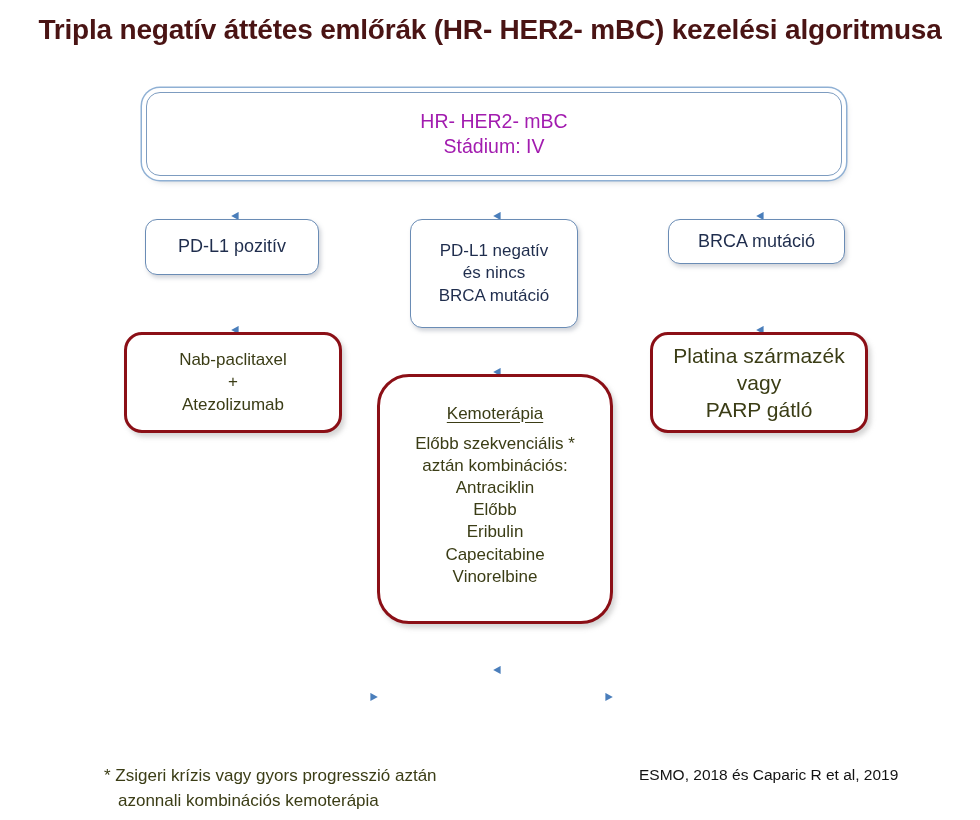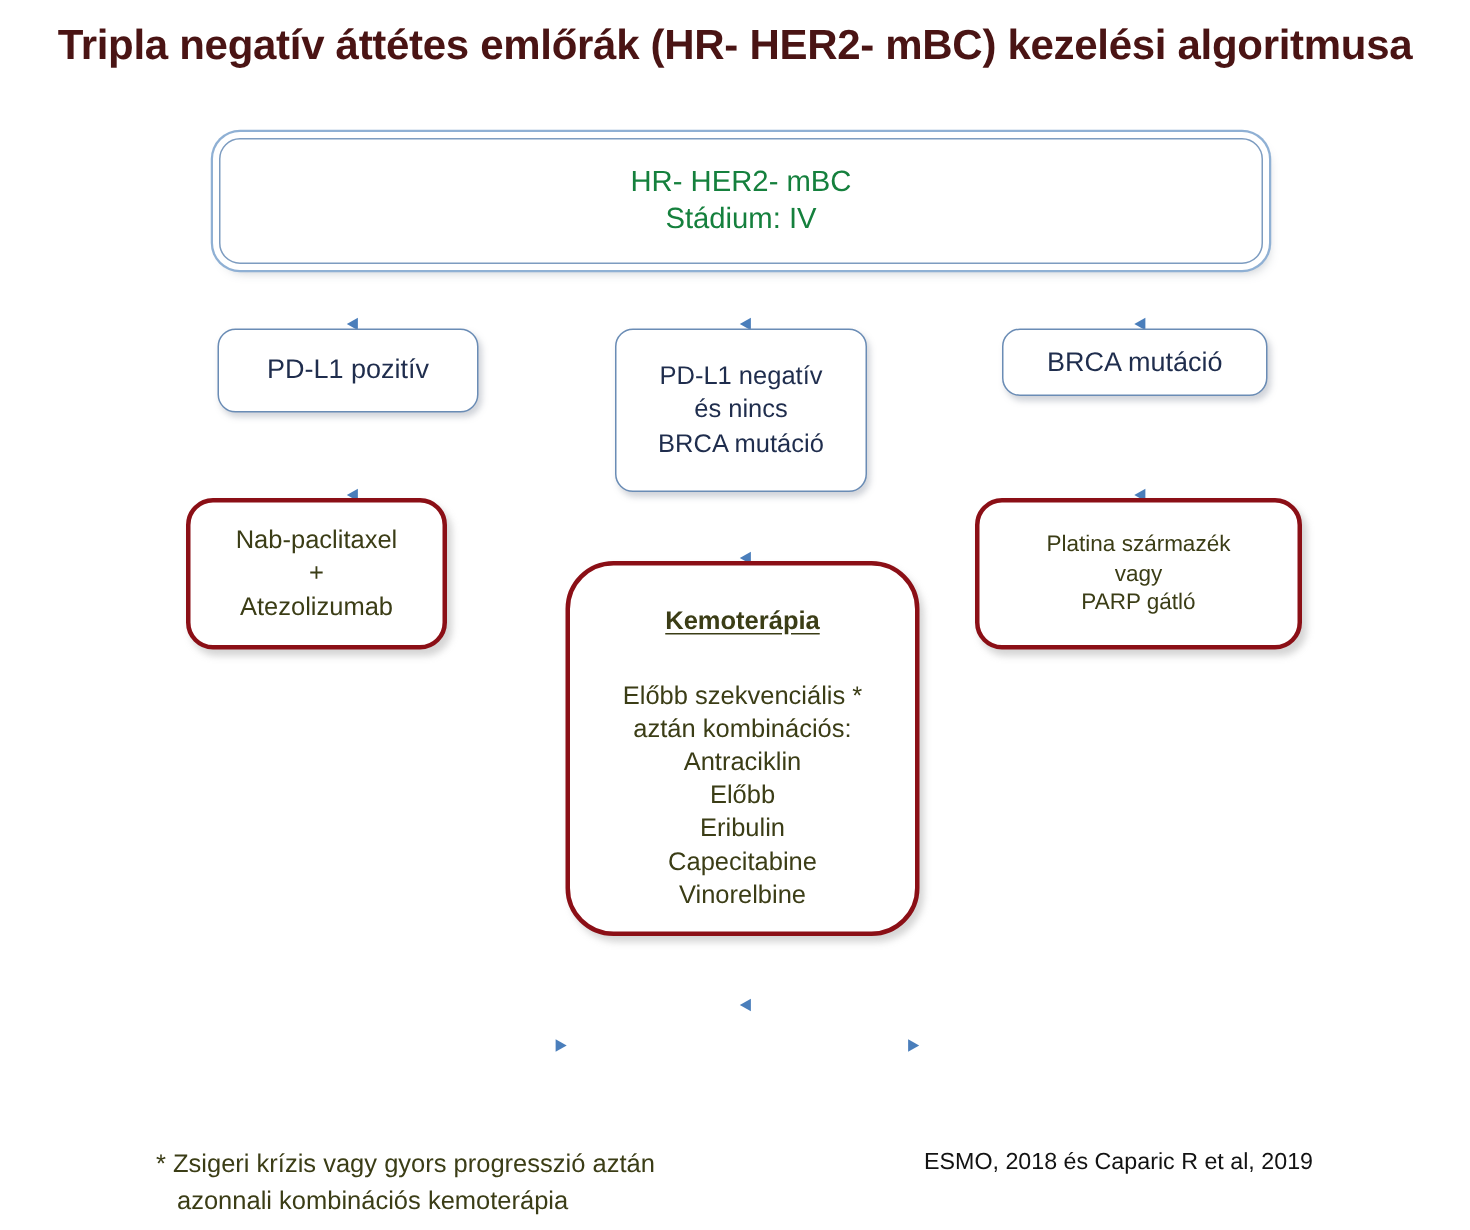--- a/index.html
+++ b/index.html
@@ -63,45 +63,45 @@
     border: 1.5px solid #6a8cb5;
     border-radius: 12px;
     color: #1f2d4d;
     box-shadow: 2px 3px 4px rgba(120,130,145,0.35);
   }
 
   
   .node.root {
     border: 1.6px solid #7d9cc0;
     border-radius: 14px;
-    color: #15803d;
+    color: #a21caf;
     box-shadow:
       0 0 0 4px #ffffff,
       0 0 0 5.5px #8fb0d4,
       3px 5px 7px rgba(120,130,145,0.45);
   }
 
   
   .node.red {
     border: 3px solid #8b0f16;
     border-radius: 18px;
     color: #3b3d16;
     box-shadow: 3px 4px 5px rgba(150,150,150,0.40);
   }
   .node.red.big {
     border-radius: 32px;
   }
 
   .line { display: block; line-height: 1.30; white-space: nowrap; }
 
   .node-title {
-    font-weight: bold;
+    font-weight: normal;
     text-decoration: underline;
     text-underline-offset: 3px;
-    margin-bottom: 28px;
+    margin-bottom: 8px;
   }
 
   
   .footnote {
     position: absolute;
     left: 104px;
     top: 764px;
     width: 430px;
     font-size: 17px;
     color: #3b3d16;
@@ -111,21 +111,21 @@
 
   .credit {
     position: absolute;
     left: 616px;
     top: 764px;
     width: 340px;
     font-size: 15.5px;
     color: #131313;
     line-height: 1.42;
   }
-  .credit span { display: block; }
+  .credit span { display: block; margin-left: 23px; }
 </style>
 </head>
 <body>
 
 <div id="canvas">
 
   <div class="title">Tripla negatív áttétes emlőrák (HR- HER2- mBC) kezelési algoritmusa</div>
 
   <svg id="links" viewBox="0 0 980 820" width="980" height="820">
     <defs>
@@ -182,38 +182,38 @@
   <div class="node blue" style="left:410px; top:219px; width:168px; height:109px; font-size:17px;">
     <span class="line">PD-L1 negatív</span>
     <span class="line">és nincs</span>
     <span class="line">BRCA mutáció</span>
   </div>
 
   <div class="node blue" style="left:668px; top:219px; width:177px; height:45px; font-size:18px;">
     <span class="line">BRCA mutáció</span>
   </div>
 
-  <div class="node red" style="left:124px; top:332px; width:174px; height:101px; font-size:17px;">
+  <div class="node red" style="left:124px; top:332px; width:218px; height:101px; font-size:17px;">
     <span class="line">Nab-paclitaxel</span>
     <span class="line">+</span>
     <span class="line">Atezolizumab</span>
   </div>
 
   <div class="node red big" style="left:377px; top:374px; width:236px; height:250px; font-size:17px; justify-content:flex-start; padding-top:26px;">
     <span class="line node-title">Kemoterápia</span>
     <span class="line">Előbb szekvenciális *</span>
     <span class="line">aztán kombinációs:</span>
     <span class="line">Antraciklin</span>
     <span class="line">Előbb</span>
     <span class="line">Eribulin</span>
     <span class="line">Capecitabine</span>
     <span class="line">Vinorelbine</span>
   </div>
 
-  <div class="node red" style="left:650px; top:332px; width:218px; height:101px; font-size:15px;">
+  <div class="node red" style="left:650px; top:332px; width:218px; height:101px; font-size:21px;">
     <span class="line">Platina származék</span>
     <span class="line">vagy</span>
     <span class="line">PARP gátló</span>
   </div>
 
 
   <div class="footnote">
     <span class="ln1">* Zsigeri krízis vagy gyors progresszió aztán</span>
     <span class="ln2">azonnali kombinációs kemoterápia</span>
   </div>

